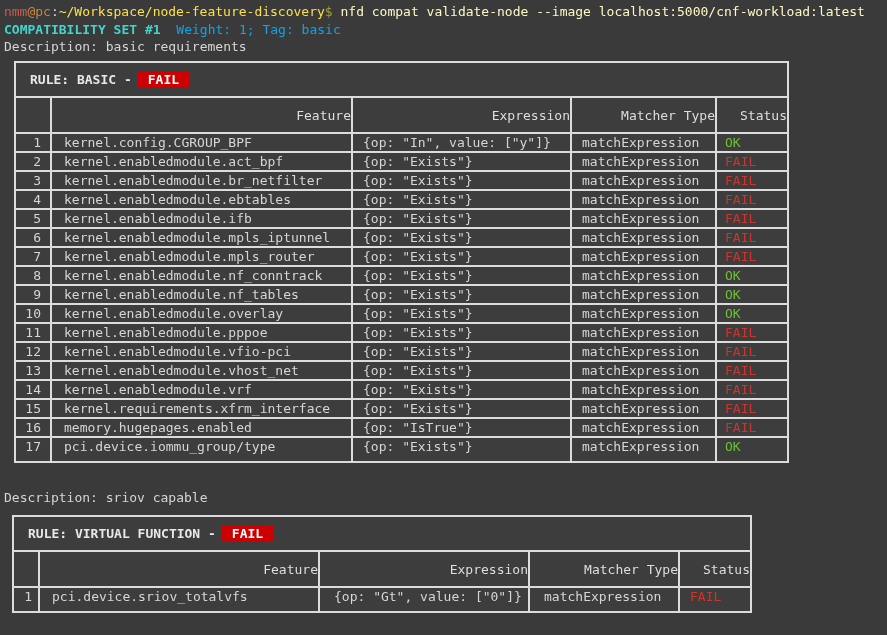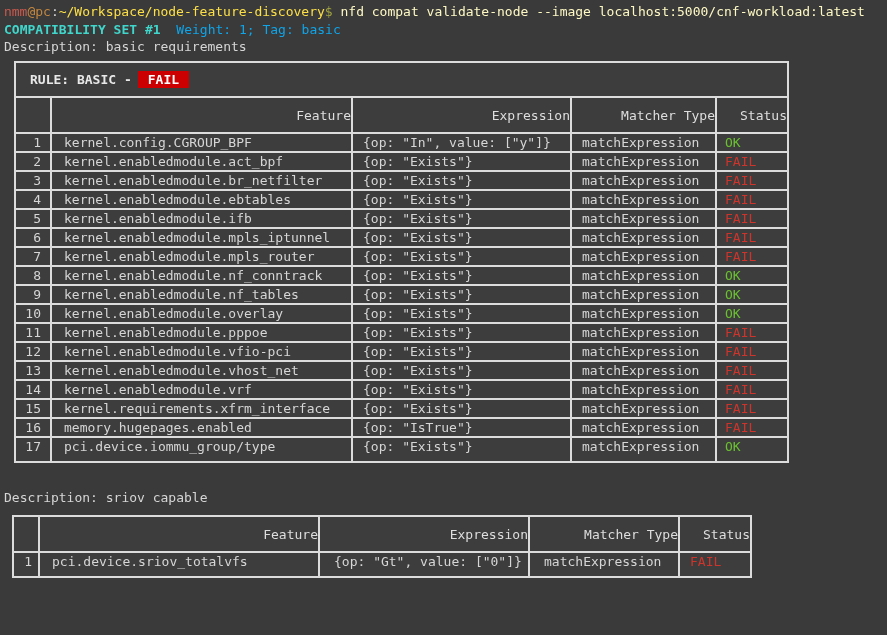--- a/index.html
+++ b/index.html
@@ -228,20 +228,23 @@
 
   <table class="t2">
     <colgroup>
         <col style="width:26px">
         <col style="width:280px">
         <col style="width:210px">
         <col style="width:150px">
         <col style="width:72px">
       </colgroup>
     <tbody>
+        <tr class="rule-row">
+      <td colspan="5"><span>RULE: VIRTUAL FUNCTION -</span><span class="badge">FAIL</span></td>
+    </tr>
     <tr class="head-row">
       <th class="num"></th>
       <th class="feat">Feature</th>
       <th class="expr">Expression</th>
       <th class="match">Matcher Type</th>
       <th class="status">Status</th>
     </tr>
     </tbody>
       <tbody>
         <tr>

